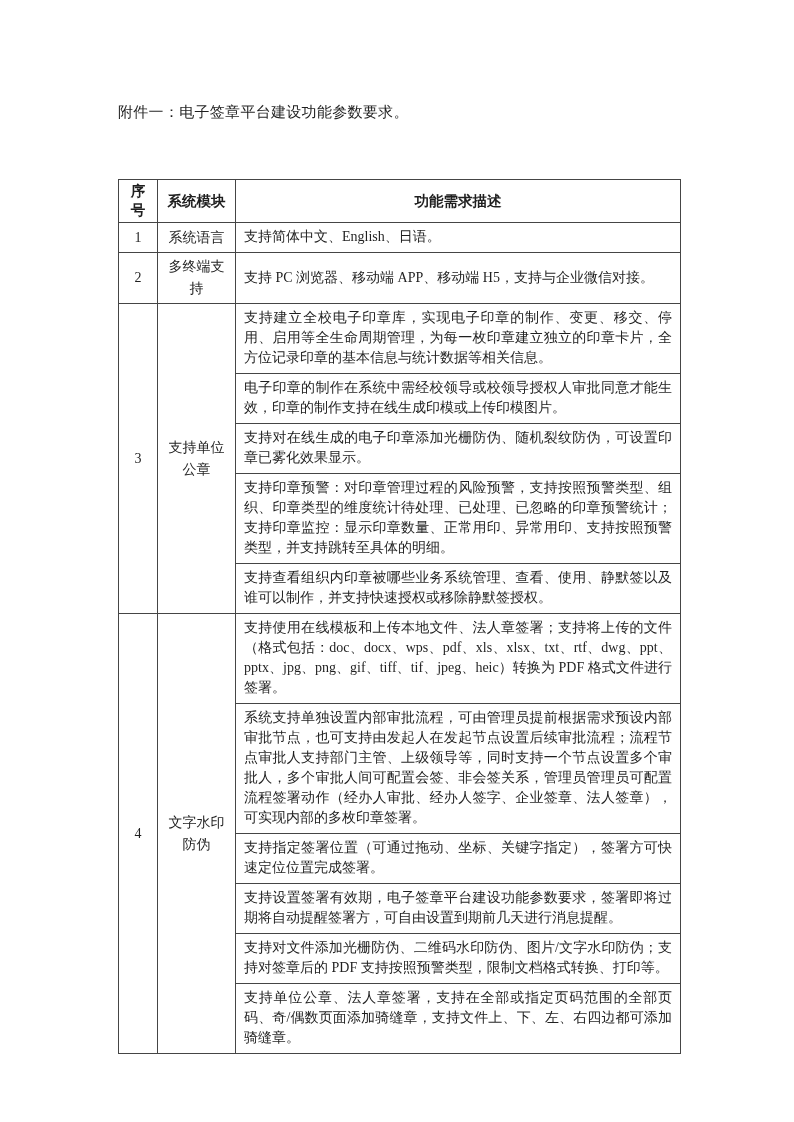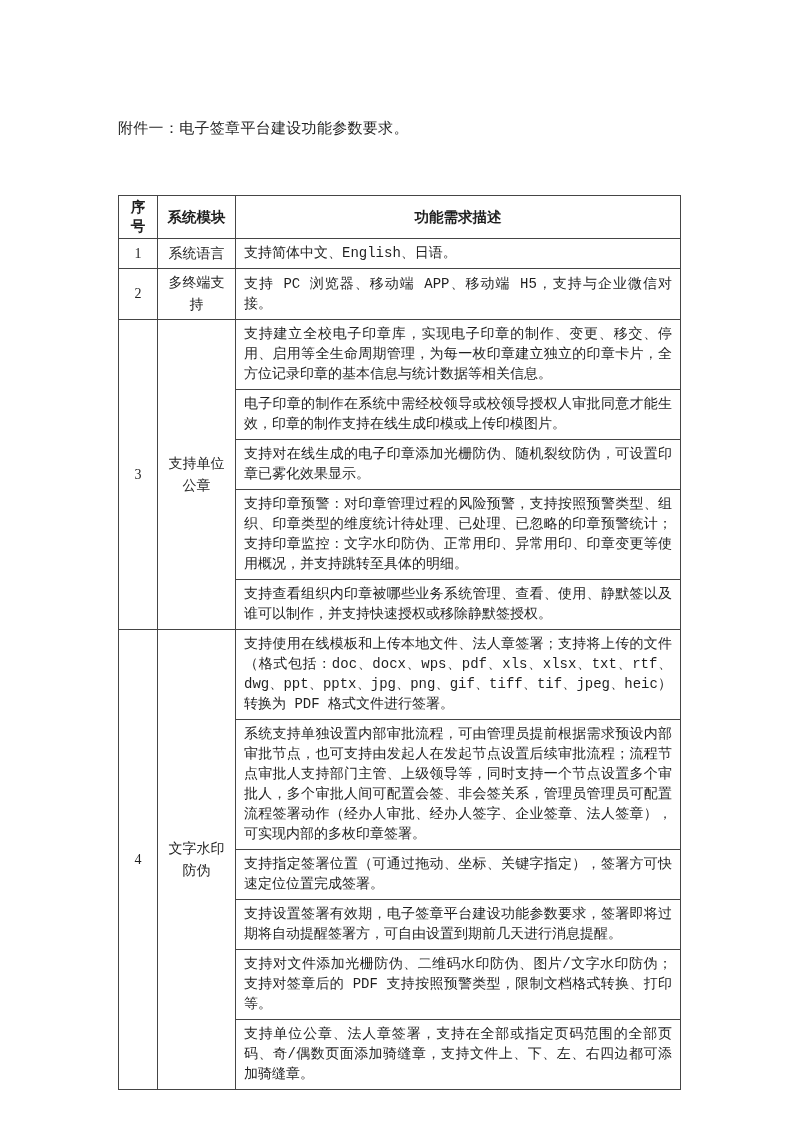--- a/index.html
+++ b/index.html
@@ -10,21 +10,21 @@
   body {
     width: 794px;
     height: 1122px;
     position: relative;
     font-family: "Liberation Serif", "DejaVu Serif", serif;
     color: #1f1f1f;
   }
   .page {
     position: absolute;
     left: 118px;
-    top: 112px;
+    top: 96px;
     width: 562px;
   }
   .intro p {
     margin: 0;
     font-size: 15px;
     line-height: 33px;
     letter-spacing: 0.3px;
   }
   table.req-table {
     margin-top: 50px;
@@ -48,21 +48,20 @@
   }
   td.no-cell, td.module-cell {
     text-align: center;
     padding: 3px 4px;
     line-height: 22px;
   }
   td.desc-cell {
     padding: 4px 8px 5px 8px;
     line-height: 20px;
     text-align: justify;
-    font-family: Liberation Mono, monospace;
   }
   tr.plain-row td.desc-cell {
     height: 20px;
   }
 </style>
 </head>
 <body>
 
 <div class="page">
   <div class="intro">
@@ -99,21 +98,21 @@
           <td class="module-cell" rowspan="5">支持单位公章</td>
           <td class="desc-cell">支持建立全校电子印章库，实现电子印章的制作、变更、移交、停用、启用等全生命周期管理，为每一枚印章建立独立的印章卡片，全方位记录印章的基本信息与统计数据等相关信息。</td>
         </tr>
         <tr>
           <td class="desc-cell">电子印章的制作在系统中需经校领导或校领导授权人审批同意才能生效，印章的制作支持在线生成印模或上传印模图片。</td>
         </tr>
         <tr>
           <td class="desc-cell">支持对在线生成的电子印章添加光栅防伪、随机裂纹防伪，可设置印章已雾化效果显示。</td>
         </tr>
         <tr>
-          <td class="desc-cell">支持印章预警：对印章管理过程的风险预警，支持按照预警类型、组织、印章类型的维度统计待处理、已处理、已忽略的印章预警统计；支持印章监控：文字水印防伪、正常用印、异常用印、印章变更等使用概况，并支持跳转至具体的明细。</td>
+          <td class="desc-cell">支持印章预警：对印章管理过程的风险预警，支持按照预警类型、组织、印章类型的维度统计待处理、已处理、已忽略的印章预警统计；支持印章监控：显示印章数量、正常用印、异常用印、支持按照预警类型，并支持跳转至具体的明细。</td>
         </tr>
         <tr>
           <td class="desc-cell">支持查看组织内印章被哪些业务系统管理、查看、使用、静默签以及谁可以制作，并支持快速授权或移除静默签授权。</td>
         </tr>
         <tr>
           <td class="no-cell" rowspan="6">4</td>
           <td class="module-cell" rowspan="6">文字水印防伪</td>
           <td class="desc-cell">支持使用在线模板和上传本地文件、法人章签署；支持将上传的文件（格式包括：doc、docx、wps、pdf、xls、xlsx、txt、rtf、dwg、ppt、pptx、jpg、png、gif、tiff、tif、jpeg、heic）转换为 PDF 格式文件进行签署。</td>
         </tr>
         <tr>

